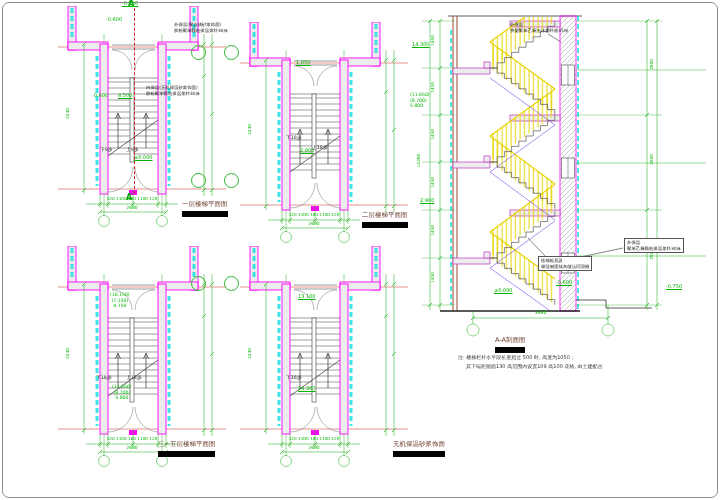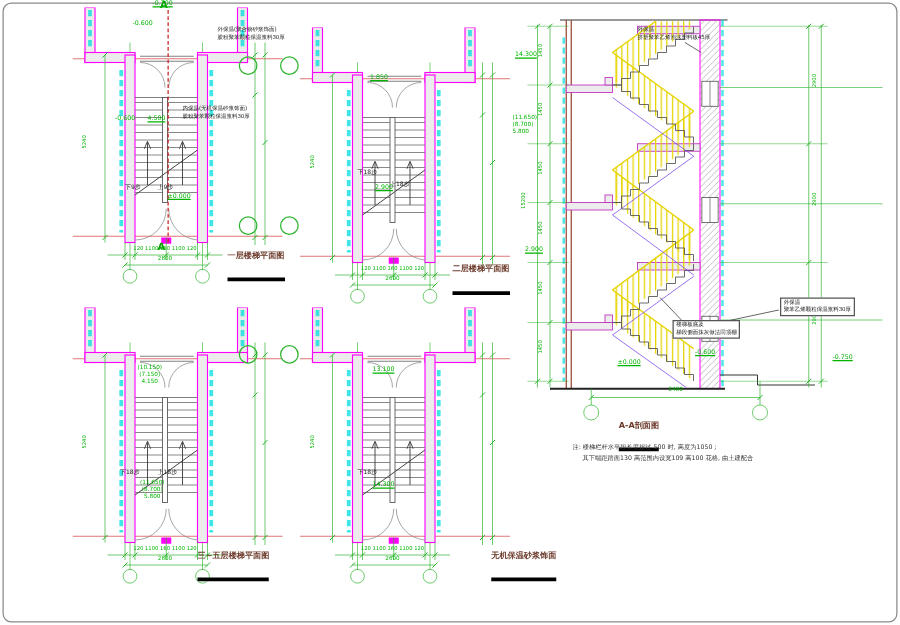--- a/index.html
+++ b/index.html
@@ -11,22 +11,22 @@
   .plan svg.shape,.sec svg.shape{position:absolute;left:0;top:0;overflow:visible;}
   .lvl{position:absolute;color:#00b400;font-size:5px;line-height:1.1;white-space:nowrap;}
   .lvl.u{text-decoration:underline;}
   .lvlstack{position:absolute;color:#00b400;font-size:4.6px;line-height:1.25;white-space:nowrap;}
   .dimt{position:absolute;color:#00b400;font-size:4.2px;white-space:nowrap;text-align:center;}
   .flow{position:absolute;color:#222;font-size:4.8px;white-space:nowrap;}
   .marker{position:absolute;color:#00a000;font-size:8px;font-weight:bold;}
   .cutline{position:absolute;width:0;border-left:1px dashed #cc2222;}
   .callout{position:absolute;color:#1a1a1a;font-size:4.4px;line-height:1.3;white-space:nowrap;}
   .callout.boxed{border:0.5px solid #555;padding:1px 2px;background:#fff;}
-  .plan-title,.sec-title{position:absolute;color:#6b3a2a;font-size:6.5px;font-weight:bold;
-       border-bottom:3px solid #000000;padding-bottom:13px;white-space:nowrap;}
+  .plan-title,.sec-title{position:absolute;color:#6b3a2a;font-size:6.5px;font-weight:normal;
+       border-bottom:6px solid #000000;padding-bottom:2px;white-space:nowrap;}
   .rot{transform:rotate(-90deg);transform-origin:center center;}
   .gridc{position:absolute;width:13px;height:13px;border:1px solid #2bb32b;border-radius:50%;background:transparent;}
   .note{position:absolute;color:#333;font-size:5px;white-space:nowrap;}
 </style>
 </head>
 <body>
 
 <div class="sheet">
   <div class="frame"></div>
 

